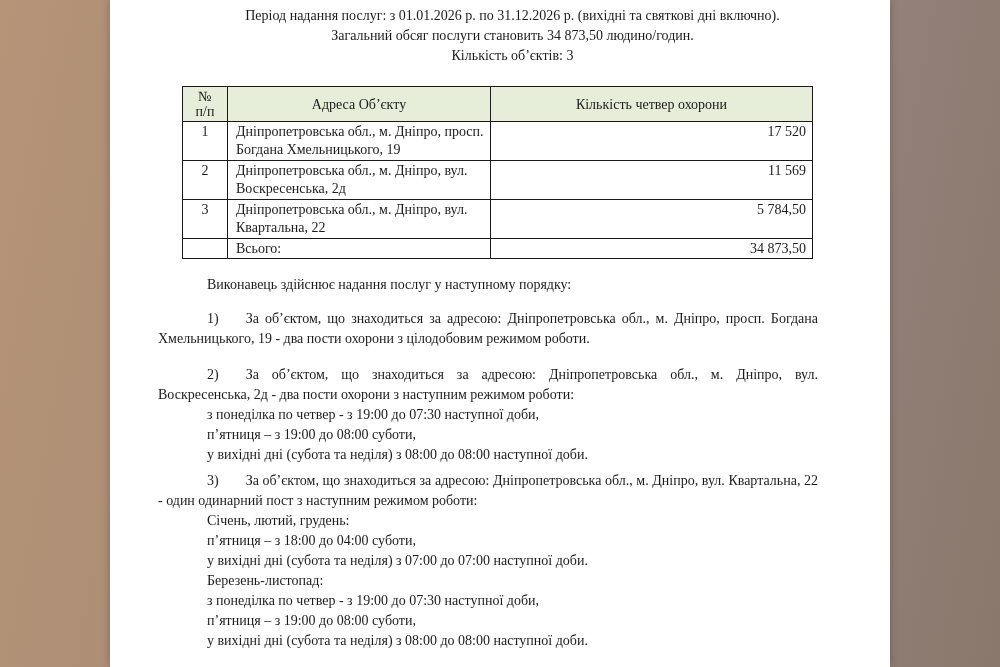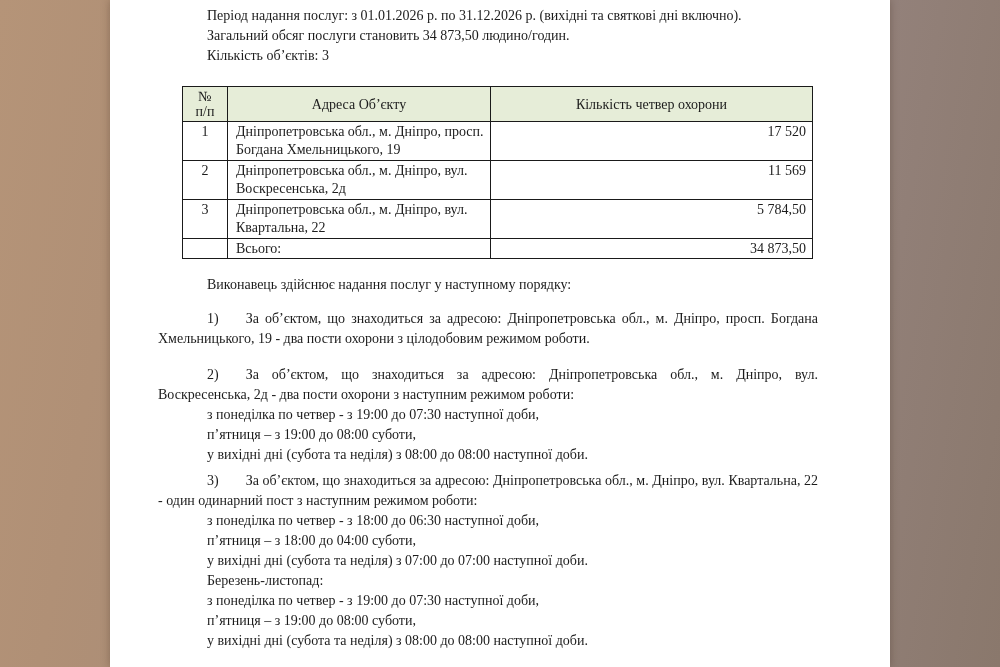--- a/index.html
+++ b/index.html
@@ -21,21 +21,21 @@
     color: #1c1c1c;
   }
   .content {
     padding: 6px 72px 0 48px;
     font-size: 14px;
     line-height: 20px;
   }
   .intro p {
     margin: 0;
     text-indent: 49px;
-    text-align: left;
+    text-align: center;
   }
   table.doc-table {
     border-collapse: collapse;
     margin: 20px 0 0 24px;
     width: 630px;
     font-size: 14px;
     table-layout: fixed;
   }
   .doc-table col.c-num   { width: 45px; }
   .doc-table col.c-addr  { width: 263px; }
@@ -132,21 +132,21 @@
 
     <p class="item item2"><span class="num">2)</span><span class="tab"></span><span>За об’єктом, що знаходиться за адресою: Дніпропетровська обл., м. Дніпро, вул. Воскресенська, 2д - два пости охорони з наступним режимом роботи:</span></p>
     <div class="schedule">
       <div class="sub-line">з понеділка по четвер - з 19:00 до 07:30 наступної доби,</div>
       <div class="sub-line">п’ятниця – з 19:00 до 08:00 суботи,</div>
       <div class="sub-line">у вихідні дні (субота та неділя) з 08:00 до 08:00 наступної доби.</div>
     </div>
 
     <p class="item item3"><span class="num">3)</span><span class="tab"></span><span>За об’єктом, що знаходиться за адресою: Дніпропетровська обл., м. Дніпро, вул. Квартальна, 22 -  один одинарний пост з наступним режимом роботи:</span></p>
     <div class="schedule">
-      <div class="sub-line">з понеділка по четвер - з 18:00 до 06:30 наступної доби,</div>
+      <div class="sub-line">Січень, лютий, грудень:</div>
       <div class="sub-line">п’ятниця – з 18:00 до 04:00 суботи,</div>
       <div class="sub-line">у вихідні дні (субота та неділя) з 07:00 до 07:00 наступної доби.</div>
       <div class="sub-line">Березень-листопад:</div>
       <div class="sub-line">з понеділка по четвер - з 19:00 до 07:30 наступної доби,</div>
       <div class="sub-line">п’ятниця – з 19:00 до 08:00 суботи,</div>
       <div class="sub-line">у вихідні дні (субота та неділя) з 08:00 до 08:00 наступної доби.</div>
     </div>
 
   </div>
 </div>

